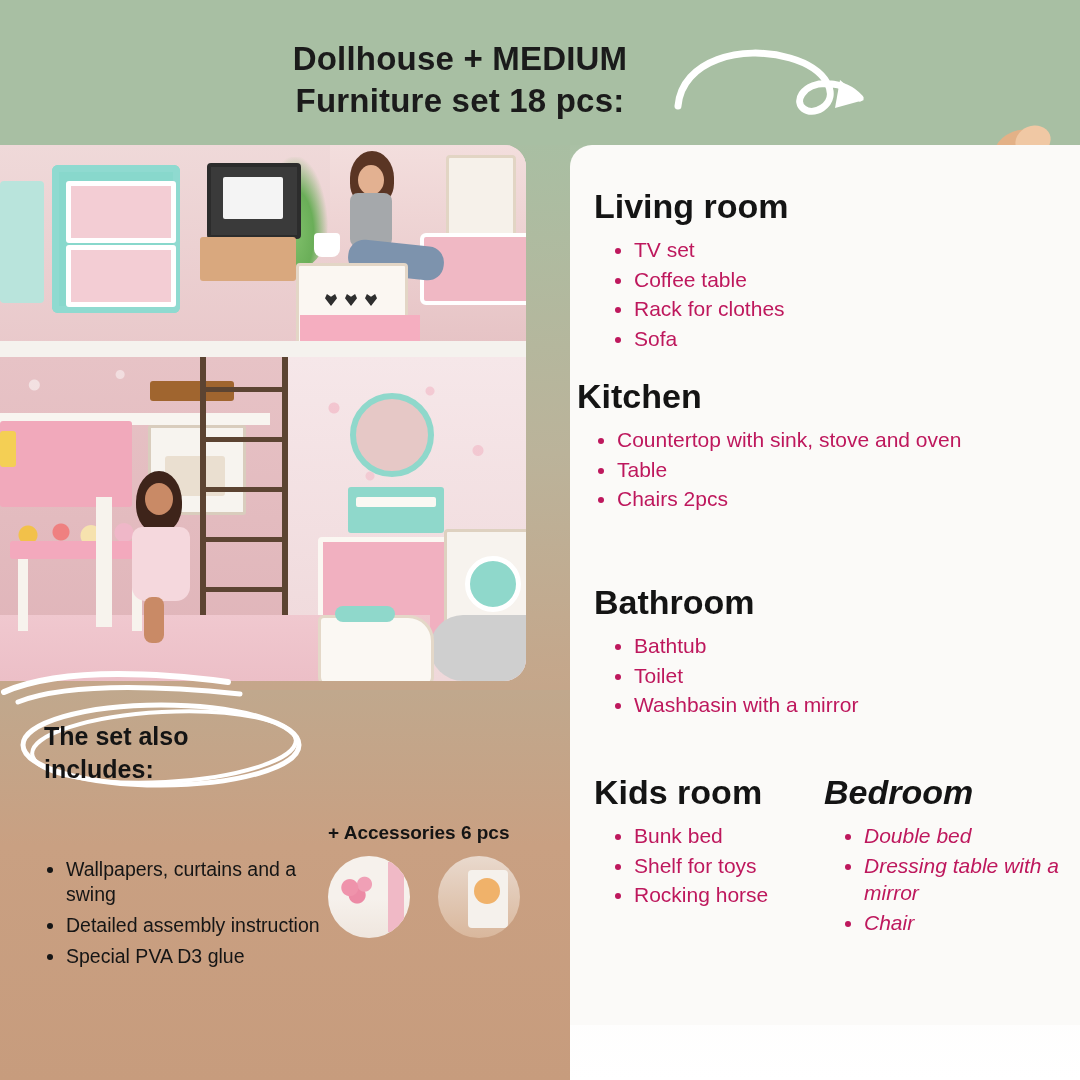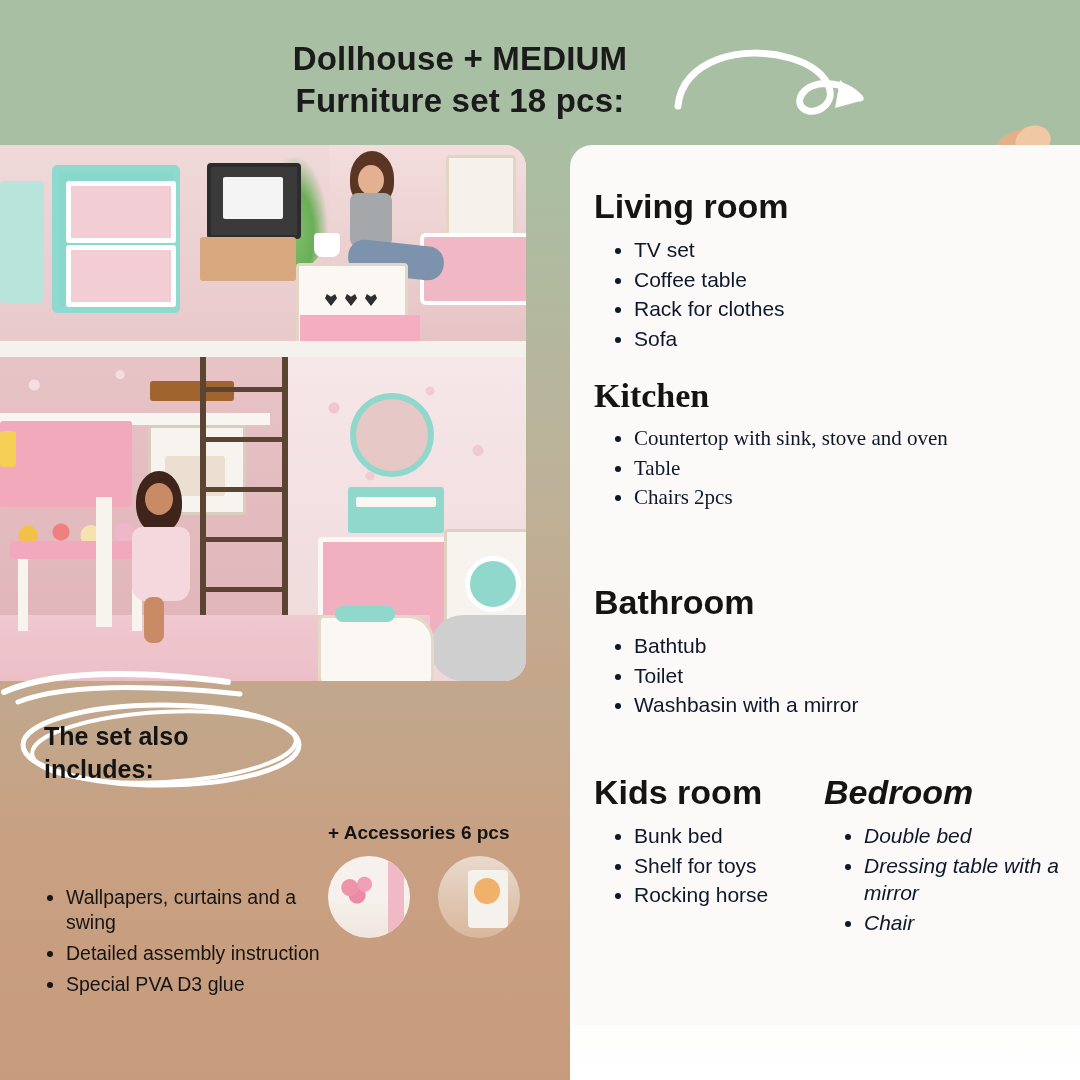--- a/index.html
+++ b/index.html
@@ -262,45 +262,45 @@
     color: #141414;
   }
   .room ul {
     margin: 0;
     padding-left: 40px;
     list-style: disc;
   }
   .room li {
     font-size: 21px;
     line-height: 1.32;
-    color: #0f172a;
+    color: #be185d;
     margin-bottom: 2px;
   }
 
   #room-living  { left: 24px; top: 42px;  width: 430px; }
-  #room-kitchen { left: 24px; top: 232px; width: 430px; font-family: Liberation Serif, serif; }
+  #room-kitchen { left: 7px; top: 232px; width: 430px; }
   #room-bath    { left: 24px; top: 438px; width: 430px; }
   #room-kids    { left: 24px; top: 628px; width: 230px; }
   #room-bedroom { left: 254px; top: 628px; width: 250px; font-style: italic; }
 
   
   .also {
     position: absolute;
     left: 44px; top: 720px;
     width: 300px;
   }
   .also h3 {
     margin: 0;
     font-size: 25px;
     font-weight: bold;
     color: #141414;
     line-height: 1.3;
   }
   .also ul {
-    margin: 100px 0 0 0;
+    margin: 72px 0 0 0;
     padding-left: 22px;
     list-style: disc;
   }
   .also li {
     font-size: 19.5px;
     line-height: 1.28;
     color: #151515;
     margin-bottom: 6px;
   }
 

